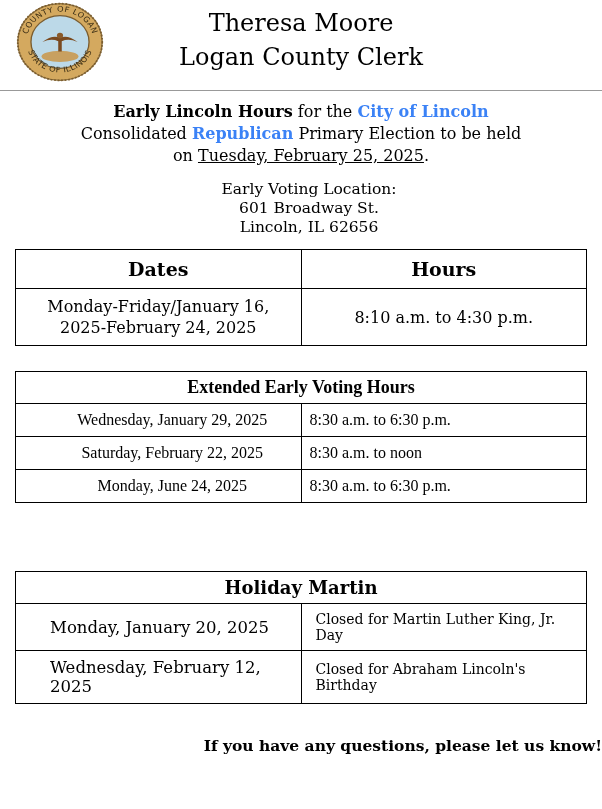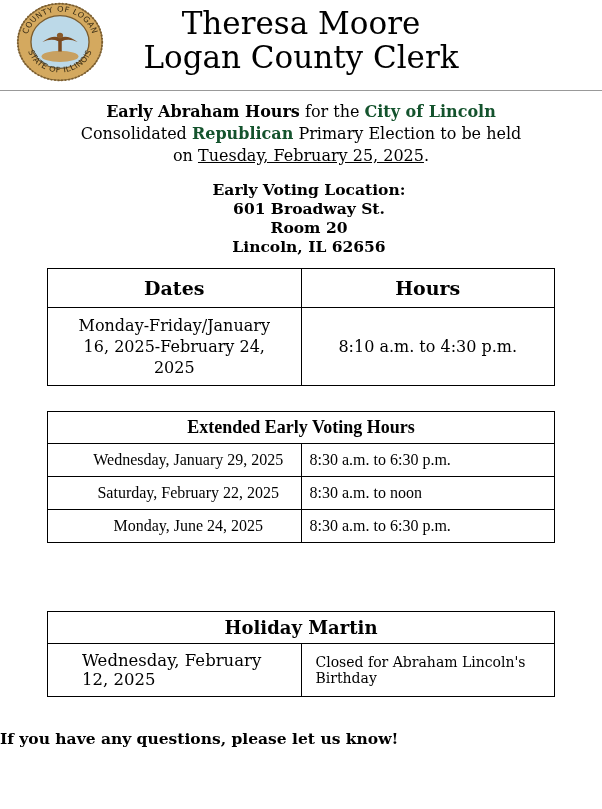--- a/index.html
+++ b/index.html
@@ -12,54 +12,54 @@
     color: #000;
     overflow: hidden;
   }
   .page { width: 602px; height: 809px; position: relative; }
 
   
   .header { position: relative; height: 80px; padding-top: 6px; }
   .seal { position: absolute; left: 16px; top: 2px; width: 88px; height: 80px; }
   .clerk-name, .clerk-title {
     text-align: center;
-    font-size: 31px;
+    font-size: 24px;
     line-height: 34px;
   }
   .divider {
     border: none;
     border-top: 1px solid #999;
     margin: 4px 0 0 0;
   }
 
   
   .intro {
     width: 460px;
     margin: 10px auto 0 auto;
     text-align: center;
     font-size: 16px;
     line-height: 22px;
   }
   .b { font-weight: bold; }
-  .red { color: #14532d; }
+  .red { color: #3b82f6; }
   .u { text-decoration: underline; }
 
   
   .location {
     margin-top: 13px;
     text-align: center;
-    font-weight: bold;
+    font-weight: normal;
     font-size: 15.5px;
     line-height: 19px;
     padding-left: 16px;
   }
 
   
   table {
-    width: 508px;
+    width: 572px;
     margin: 0 auto;
     border-collapse: collapse;
     table-layout: fixed;
   }
   th, td { border: 1px solid #000; }
 
   
   .main-table { margin-top: 12px; }
   .main-table th {
     font-size: 19px;
@@ -105,21 +105,21 @@
   .holiday-table td.reason-cell {
     text-align: left;
     padding-left: 14px;
     font-size: 14px;
   }
   .holiday-table td.reason-cell.lg { font-size: 16px; }
 
   
   .questions {
     margin-top: 32px;
-    text-align: left;
+    text-align: right;
     font-weight: bold;
     font-size: 15.5px;
   }
 </style>
 </head>
 <body>
 
 <div class="page">
 
   <div class="header">
@@ -141,26 +141,25 @@
         <circle cx="50" cy="42" r="3.5" fill="#8a5a2a"></circle>
       </svg>
     </div>
     <div class="header-text">
       <div class="clerk-name">Theresa Moore</div>
       <div class="clerk-title">Logan County Clerk</div>
     </div>
   </div>
   <hr class="divider">
 
-  <p class="intro"><span class="b">Early Abraham Hours</span><span> for the </span><span class="b red">City of Lincoln</span><span> Consolidated </span><span class="b red">Republican</span><span> Primary Election to be held on </span><span class="u">Tuesday, February 25, 2025</span><span>.</span></p>
+  <p class="intro"><span class="b">Early Lincoln Hours</span><span> for the </span><span class="b red">City of Lincoln</span><span> Consolidated </span><span class="b red">Republican</span><span> Primary Election to be held on </span><span class="u">Tuesday, February 25, 2025</span><span>.</span></p>
 
   <div class="location">
     <div>Early Voting Location:</div>
     <div>601 Broadway St.</div>
-    <div>Room 20</div>
     <div>Lincoln, IL 62656</div>
   </div>
 
   <table class="main-table">
     <tbody>
         <tr>
       <th>Dates</th>
       <th>Hours</th>
     </tr>
     <tr>
@@ -189,20 +188,24 @@
     </tr>
   </tbody>
     </table>
 
   <table class="holiday-table">
     <tbody>
         <tr>
       <th class="table-title" colspan="2">Holiday Martin</th>
     </tr>
     <tr>
+      <td class="date-cell">Monday, January 20, 2025</td>
+      <td class="reason-cell">Closed for Martin Luther King, Jr. Day</td>
+    </tr>
+    <tr>
       <td class="date-cell">Wednesday, February 12, 2025</td>
       <td class="reason-cell">Closed for Abraham Lincoln's Birthday</td>
     </tr>
   </tbody>
     </table>
 
   <div class="questions">If you have any questions, please let us know!</div>
 
 </div>
 

